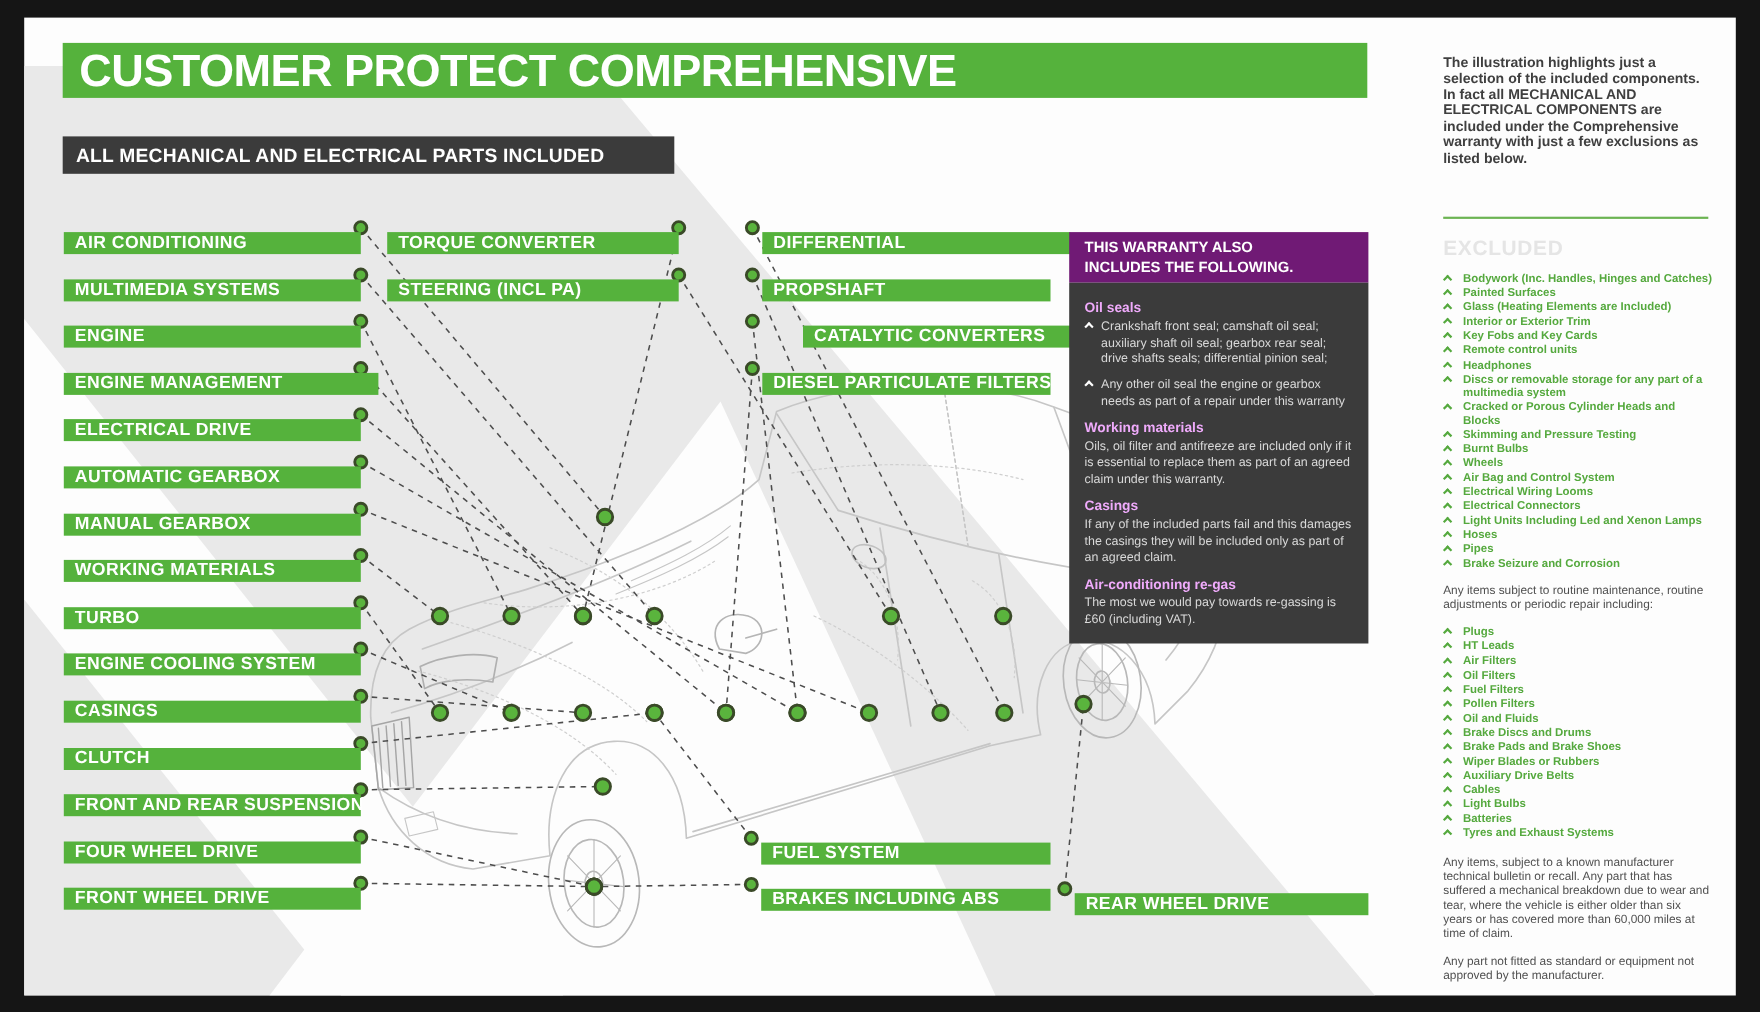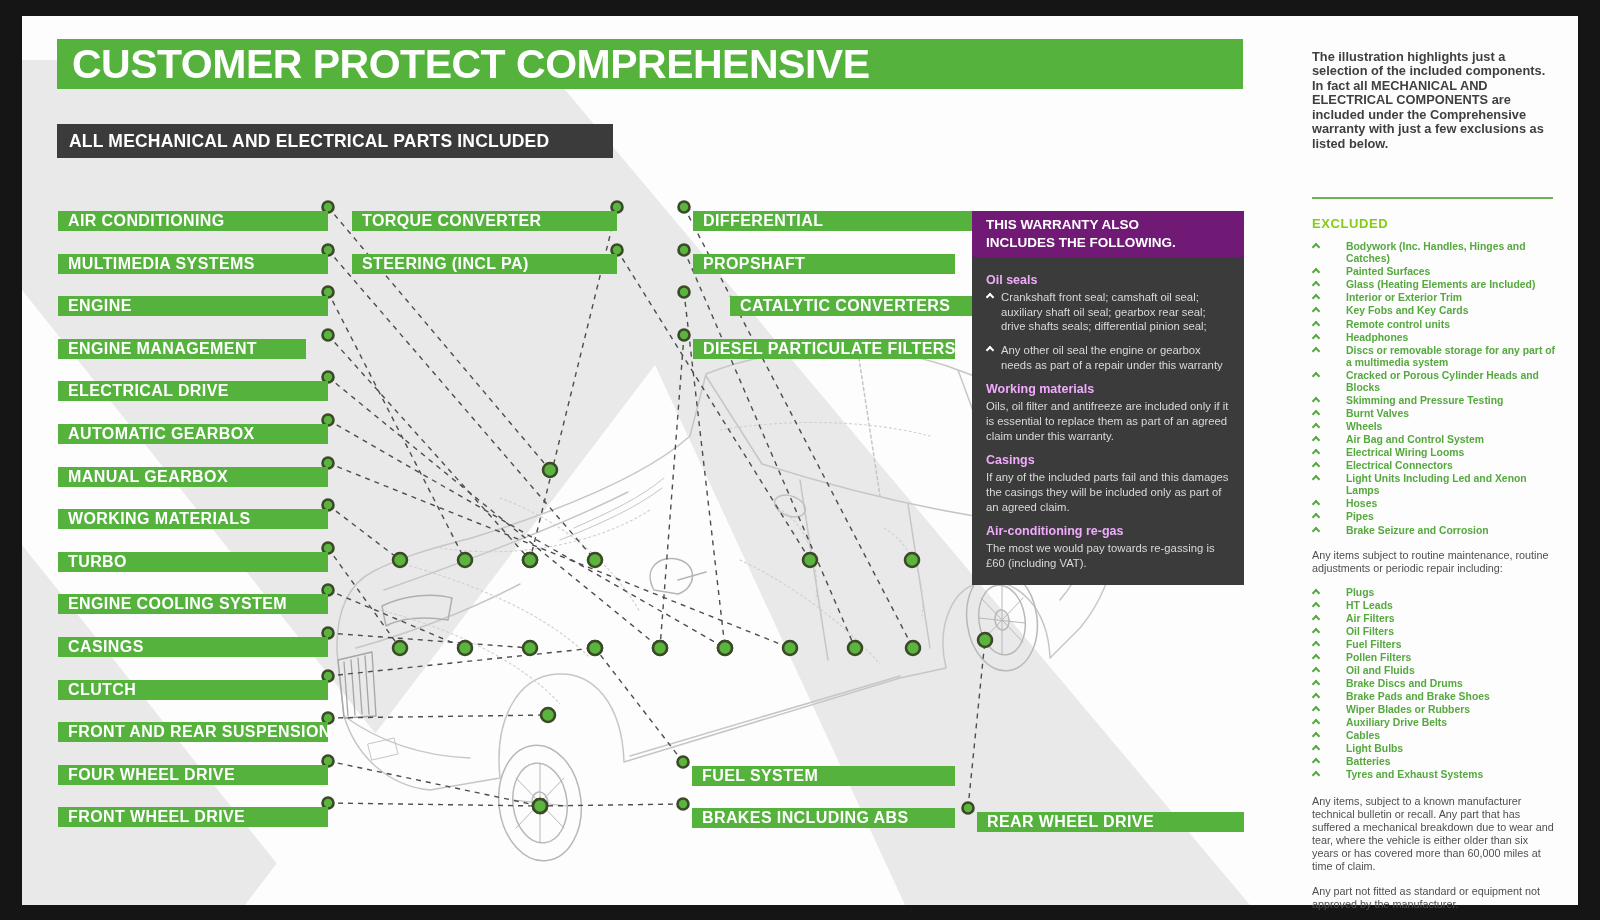--- a/index.html
+++ b/index.html
@@ -25,25 +25,25 @@
   .wsec-title{color:#f0abfc;font-weight:900;font-size:12.5px;margin:10px 0 3px;}
   .wrow{display:flex;margin:0 0 9px;}
   .wrow .cv{flex:none;margin:4px 8px 0 1px;color:#fff;}
   .wtext,.wrow div.wt{font-size:11.3px;line-height:1.3;color:#d9d9d9;}
 
   .cv{display:inline-block;width:6px;height:6px;border-left:2.2px solid;border-top:2.2px solid;transform:rotate(45deg);}
 
   .sidebar{position:absolute;left:1312px;top:50px;width:245px;}
   .intro{font-size:12.8px;font-weight:800;color:#3f3f3f;line-height:1.13;}
   .hr{height:2px;background:#6cb453;margin:46px 0 0;width:241px;}
-  .excl-h{font-size:13px;font-weight:900;color:#84cc16;letter-spacing:.6px;margin:17px 0 10px;}
+  .excl-h{font-size:19px;font-weight:900;color:#e5e5e5;letter-spacing:.6px;margin:17px 0 10px;}
   .glist{margin:0;padding:0;list-style:none;}
   .glist li{display:flex;margin-bottom:1px;}
   .glist .cv{flex:none;color:#55a93e;margin:3px 11px 0 1px;}
-  .glist .it{font-size:10.4px;font-weight:800;color:#55a93e;line-height:1.16;margin-left:16px;}
+  .glist .it{font-size:10.4px;font-weight:800;color:#55a93e;line-height:1.16;}
   .note{font-size:10.8px;color:#4f4f4f;line-height:1.2;margin:12px 0;}
 </style>
 </head>
 <body>
 
 <div class="frame">
   <div class="canvas"></div>
 
   <svg class="scene" viewBox="0 0 1600 920">
     <defs>
@@ -202,21 +202,21 @@
   <div class="layer">
     <div class="title-bar">
       <span class="t1">CUSTOMER PROTECT </span><span class="t2">COMPREHENSIVE</span>
     </div>
     <div class="banner">ALL MECHANICAL AND ELECTRICAL PARTS INCLUDED</div>
 
     <div id="labels-layer">
         <div class="bar" style="left: 58px; top: 211px; width: 270px;">AIR CONDITIONING</div>
         <div class="bar" style="left: 58px; top: 254px; width: 270px;">MULTIMEDIA SYSTEMS</div>
         <div class="bar" style="left: 58px; top: 296px; width: 270px;">ENGINE</div>
-        <div class="bar" style="left: 58px; top: 339px; width: 248px;">ENGINE MANAGEMENT</div>
+        <div class="bar" style="left: 58px; top: 339px; width: 286px;">ENGINE MANAGEMENT</div>
         <div class="bar" style="left: 58px; top: 381px; width: 270px;">ELECTRICAL DRIVE</div>
         <div class="bar" style="left: 58px; top: 424px; width: 270px;">AUTOMATIC GEARBOX</div>
         <div class="bar" style="left: 58px; top: 467px; width: 270px;">MANUAL GEARBOX</div>
         <div class="bar" style="left: 58px; top: 509px; width: 270px;">WORKING MATERIALS</div>
         <div class="bar" style="left: 58px; top: 552px; width: 270px;">TURBO</div>
         <div class="bar" style="left: 58px; top: 594px; width: 270px;">ENGINE COOLING SYSTEM</div>
         <div class="bar" style="left: 58px; top: 637px; width: 270px;">CASINGS</div>
         <div class="bar" style="left: 58px; top: 680px; width: 270px;">CLUTCH</div>
         <div class="bar" style="left: 58px; top: 722px; width: 270px;">FRONT AND REAR SUSPENSION</div>
         <div class="bar" style="left: 58px; top: 765px; width: 270px;">FOUR WHEEL DRIVE</div>
@@ -296,21 +296,21 @@
           <li>
             <span class="cv"></span>
             <span class="it">Cracked or Porous Cylinder Heads and Blocks</span>
           </li>
           <li>
             <span class="cv"></span>
             <span class="it">Skimming and Pressure Testing</span>
           </li>
           <li>
             <span class="cv"></span>
-            <span class="it">Burnt Valves</span>
+            <span class="it">Burnt Bulbs</span>
           </li>
           <li>
             <span class="cv"></span>
             <span class="it">Wheels</span>
           </li>
           <li>
             <span class="cv"></span>
             <span class="it">Air Bag and Control System</span>
           </li>
           <li>

